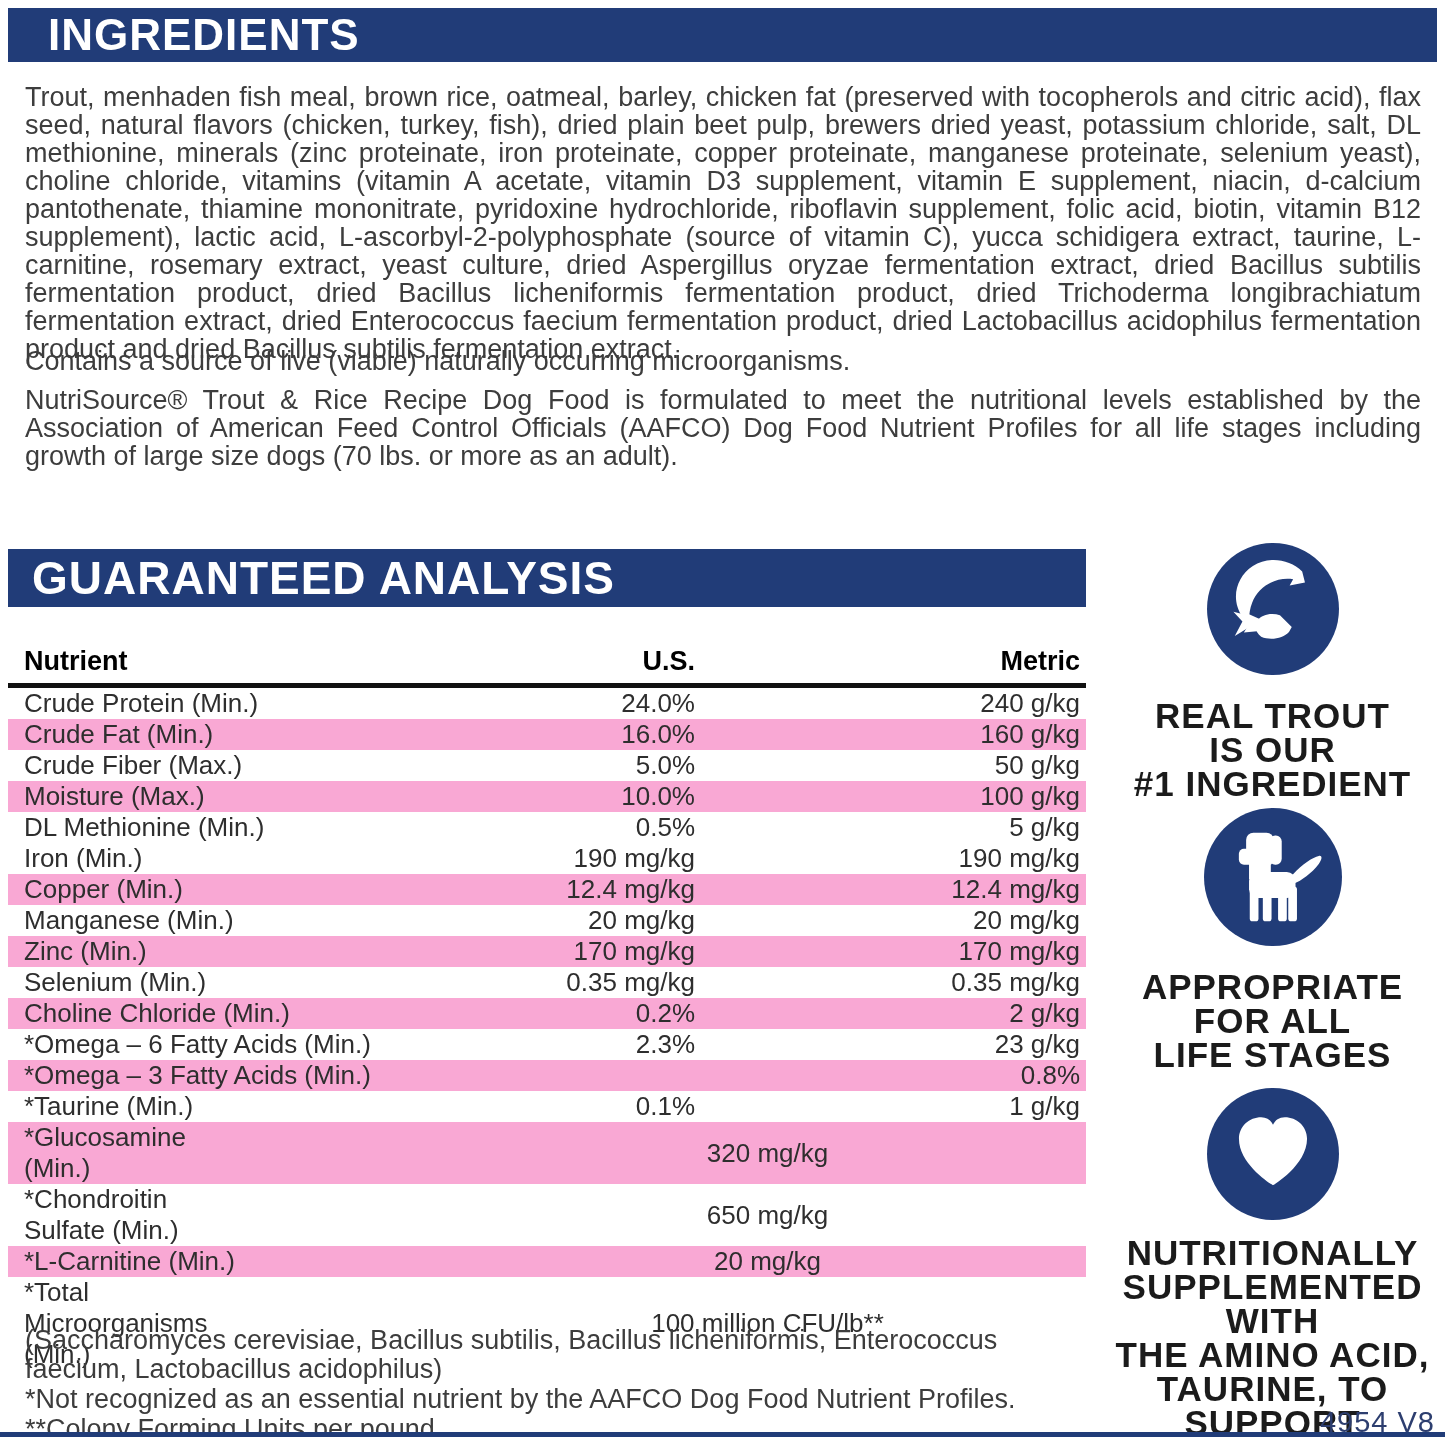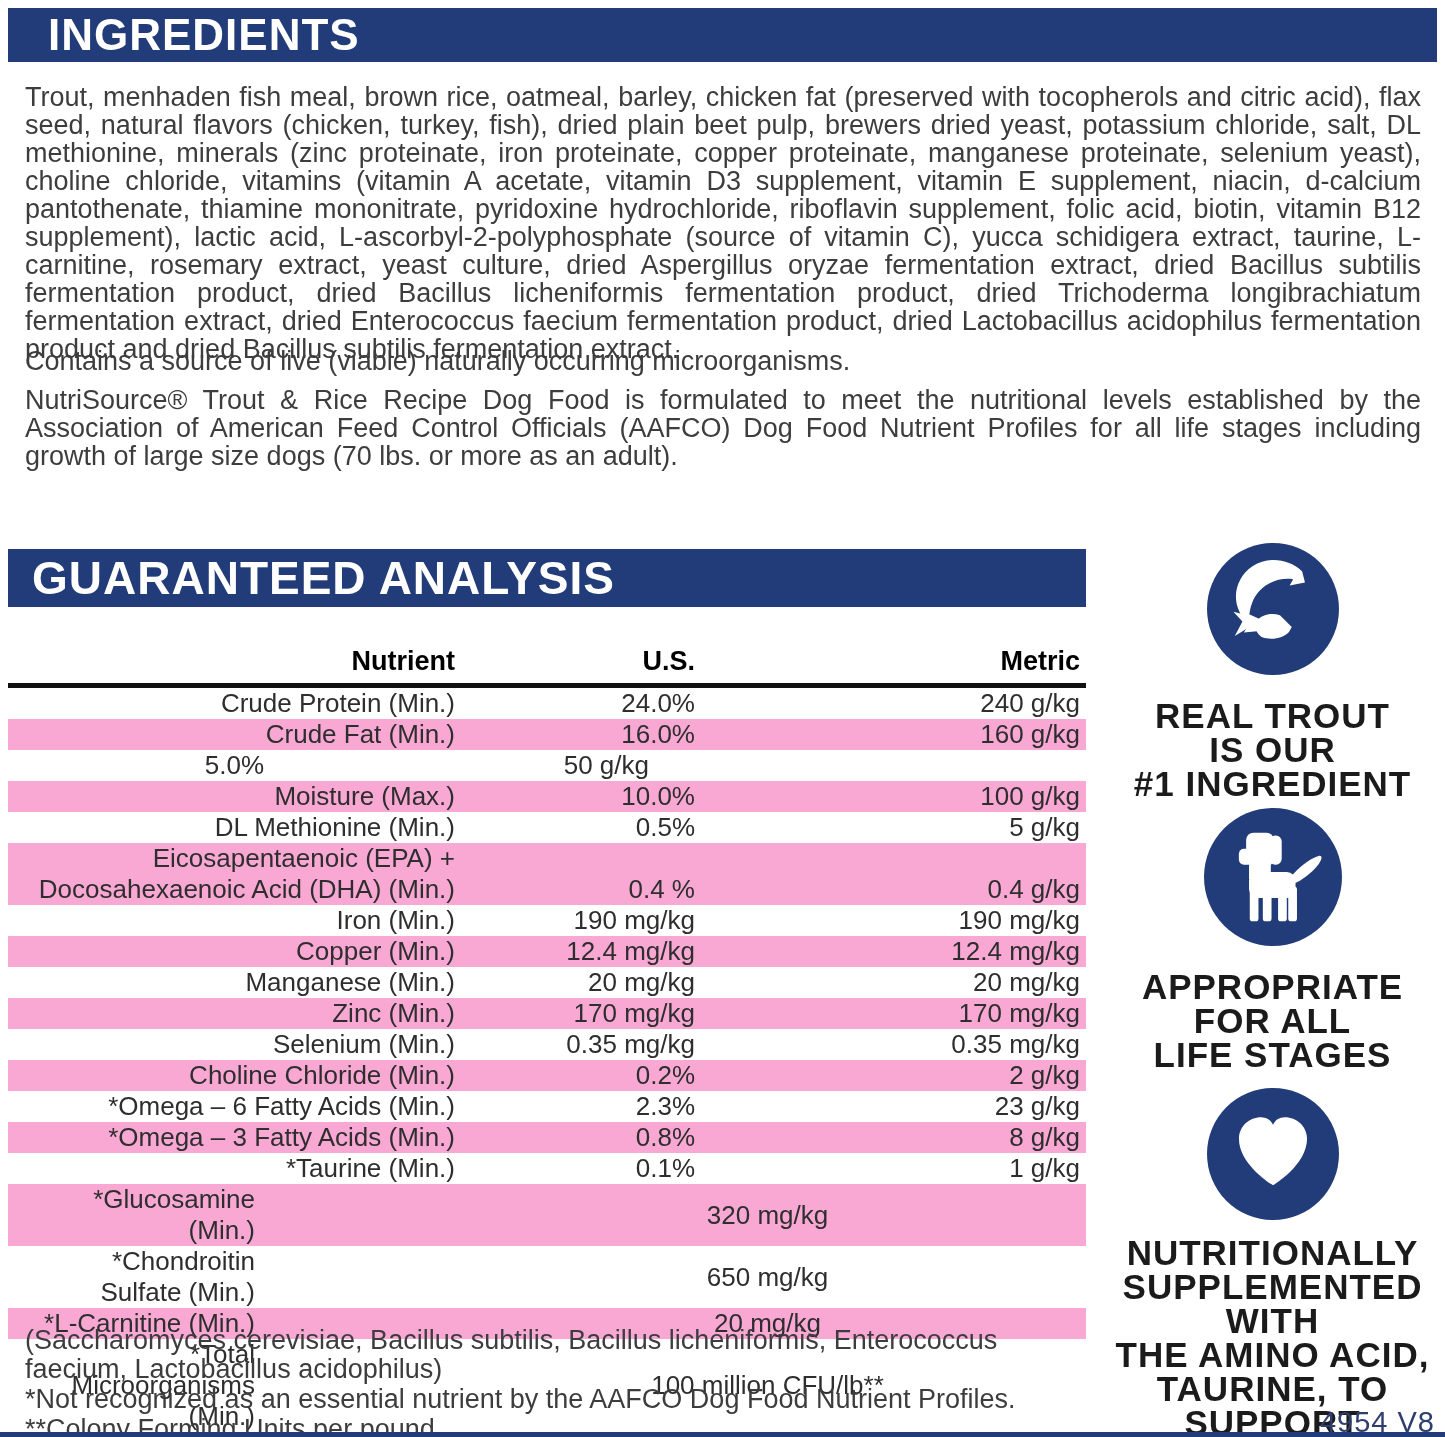--- a/index.html
+++ b/index.html
@@ -24,21 +24,21 @@
   #aafco-para { top:386px; }
 
   
   #ga-table { position:absolute; left:8px; top:645px; width:1078px; color:#2e2e2e; font-size:26px; }
   .ga-header {
     display:flex; font-weight:bold; color:#000; font-size:27px;
     padding:0 6px 5px 16px; border-bottom:5px solid #111; line-height:33px;
   }
   .cell-us { width:240px; text-align:right; }
   .cell-metric { width:385px; text-align:right; }
-  .cell-label { flex:1; white-space:pre-line;text-align:right; }
+  .cell-label { flex:1; white-space:pre-line; }
   .ga-row {
     display:flex; align-items:center; min-height:31px; line-height:31px;
     padding:0 6px 0 16px;
   }
   .ga-row.alt { background:#f9a8d4; }
   .ga-row.twoline { align-items:flex-end; }
   .cell-merged { width:625px; text-align:center; padding-left:200px; box-sizing:content-box; }
 
   #ga-notes { position:absolute; left:25px; top:1326px; width:1045px; color:#3d3d3d; font-size:27px; line-height:29px; }
   #ga-notes .note { margin:0; }
@@ -91,39 +91,34 @@
           <div class="cell-label">Crude Protein (Min.)</div>
           <div class="cell-us">24.0%</div>
           <div class="cell-metric">240 g/kg</div>
         </div>
         <div class="ga-row alt">
           <div class="cell-label">Crude Fat (Min.)</div>
           <div class="cell-us">16.0%</div>
           <div class="cell-metric">160 g/kg</div>
         </div>
         <div class="ga-row">
+          <div class="cell-label">Crude Fiber (Max.)</div>
           <div class="cell-us">5.0%</div>
           <div class="cell-metric">50 g/kg</div>
         </div>
         <div class="ga-row alt">
           <div class="cell-label">Moisture (Max.)</div>
           <div class="cell-us">10.0%</div>
           <div class="cell-metric">100 g/kg</div>
         </div>
         <div class="ga-row">
           <div class="cell-label">DL Methionine (Min.)</div>
           <div class="cell-us">0.5%</div>
           <div class="cell-metric">5 g/kg</div>
         </div>
-        <div class="ga-row alt twoline">
-          <div class="cell-label">Eicosapentaenoic (EPA) +
-Docosahexaenoic Acid (DHA) (Min.)</div>
-          <div class="cell-us">0.4 %</div>
-          <div class="cell-metric">0.4 g/kg</div>
-        </div>
         <div class="ga-row">
           <div class="cell-label">Iron (Min.)</div>
           <div class="cell-us">190 mg/kg</div>
           <div class="cell-metric">190 mg/kg</div>
         </div>
         <div class="ga-row alt">
           <div class="cell-label">Copper (Min.)</div>
           <div class="cell-us">12.4 mg/kg</div>
           <div class="cell-metric">12.4 mg/kg</div>
         </div>
@@ -148,21 +143,20 @@
           <div class="cell-metric">2 g/kg</div>
         </div>
         <div class="ga-row">
           <div class="cell-label">*Omega – 6 Fatty Acids (Min.)</div>
           <div class="cell-us">2.3%</div>
           <div class="cell-metric">23 g/kg</div>
         </div>
         <div class="ga-row alt">
           <div class="cell-label">*Omega – 3 Fatty Acids (Min.)</div>
           <div class="cell-us">0.8%</div>
-          <div class="cell-metric">8 g/kg</div>
         </div>
         <div class="ga-row">
           <div class="cell-label">*Taurine (Min.)</div>
           <div class="cell-us">0.1%</div>
           <div class="cell-metric">1 g/kg</div>
         </div>
         <div class="ga-row alt">
           <div class="cell-label">*Glucosamine (Min.)</div>
           <div class="cell-merged">320 mg/kg</div>
         </div>

